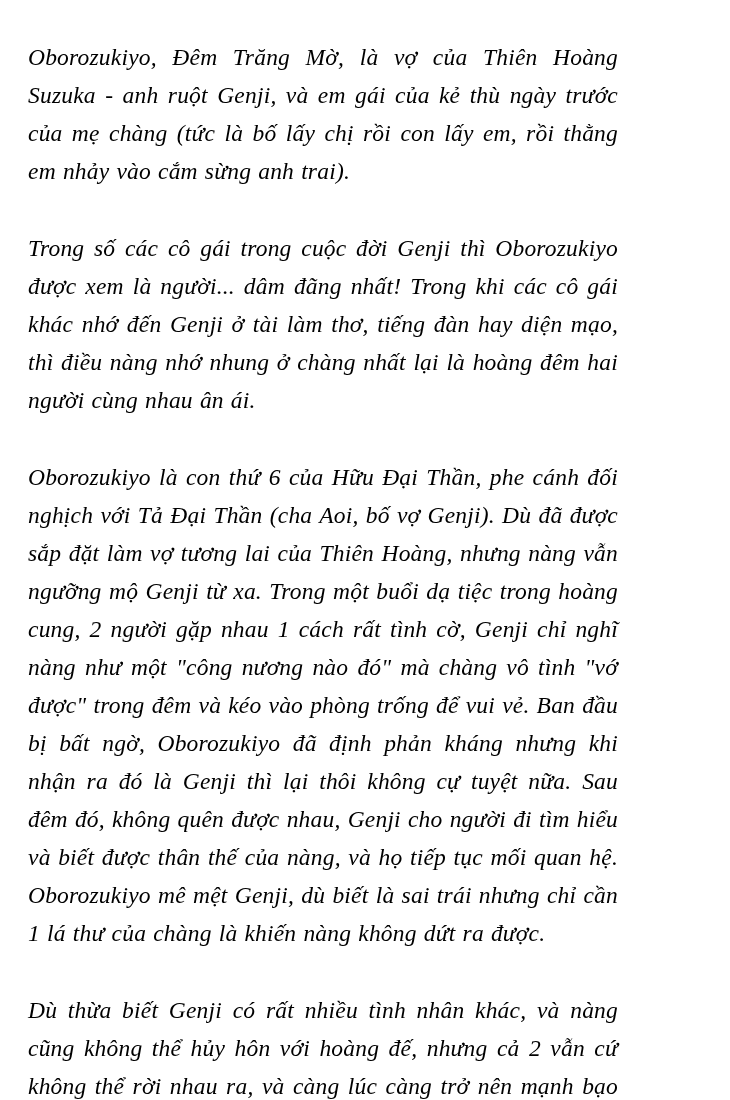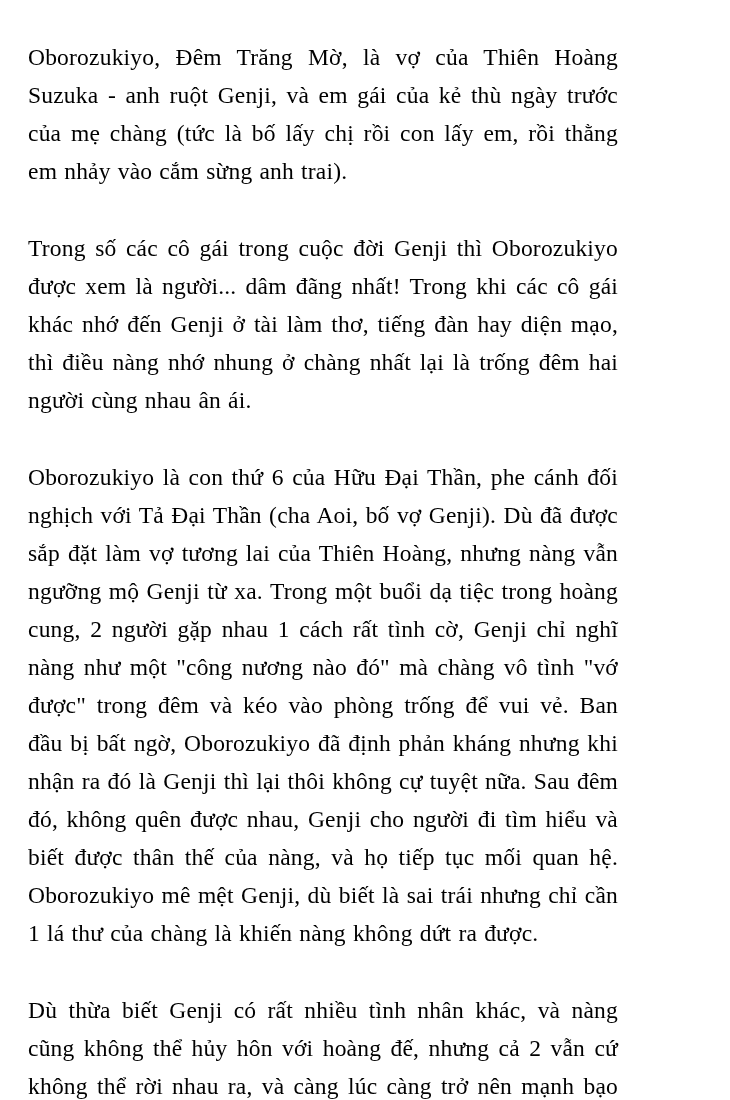--- a/index.html
+++ b/index.html
@@ -7,33 +7,34 @@
     padding: 0;
     background: #ffffff;
   }
   .page {
     width: 644px;
     height: 1100px;
     box-sizing: border-box;
     background: #ffffff;
     padding: 38px 26px 0 28px;
     overflow: hidden;
+    font-style: italic;
   }
   .page p {
     font-family: "Liberation Serif", "DejaVu Serif", serif;
     font-size: 23.5px;
     line-height: 38px;
     color: #000000;
     text-align: justify;
     margin: 0 0 39px 0;
     letter-spacing: 0.2px;
     word-spacing: 1px;
   }
 </style>
 </head>
 <body>
 
 <div class="page">
   <p>Oborozukiyo, Đêm Trăng Mờ, là vợ của Thiên Hoàng Suzuka - anh ruột Genji, và em gái của kẻ thù ngày trước của mẹ chàng (tức là bố lấy chị rồi con lấy em, rồi thằng em nhảy vào cắm sừng anh trai).</p>
-  <p>Trong số các cô gái trong cuộc đời Genji thì Oborozukiyo được xem là người... dâm đãng nhất! Trong khi các cô gái khác nhớ đến Genji ở tài làm thơ, tiếng đàn hay diện mạo, thì điều nàng nhớ nhung ở chàng nhất lại là trống đêm hai người cùng nhau ân ái.</p>
+  <p>Trong số các cô gái trong cuộc đời Genji thì Oborozukiyo được xem là người... dâm đãng nhất! Trong khi các cô gái khác nhớ đến Genji ở tài làm thơ, tiếng đàn hay diện mạo, thì điều nàng nhớ nhung ở chàng nhất lại là hoàng đêm hai người cùng nhau ân ái.</p>
   <p>Oborozukiyo là con thứ 6 của Hữu Đại Thần, phe cánh đối nghịch với Tả Đại Thần (cha Aoi, bố vợ Genji). Dù đã được sắp đặt làm vợ tương lai của Thiên Hoàng, nhưng nàng vẫn ngưỡng mộ Genji từ xa. Trong một buổi dạ tiệc trong hoàng cung, 2 người gặp nhau 1 cách rất tình cờ, Genji chỉ nghĩ nàng như một "công nương nào đó" mà chàng vô tình "vớ được" trong đêm và kéo vào phòng trống để vui vẻ. Ban đầu bị bất ngờ, Oborozukiyo đã định phản kháng nhưng khi nhận ra đó là Genji thì lại thôi không cự tuyệt nữa. Sau đêm đó, không quên được nhau, Genji cho người đi tìm hiểu và biết được thân thế của nàng, và họ tiếp tục mối quan hệ. Oborozukiyo mê mệt Genji, dù biết là sai trái nhưng chỉ cần 1 lá thư của chàng là khiến nàng không dứt ra được.</p>
   <p>Dù thừa biết Genji có rất nhiều tình nhân khác, và nàng cũng không thể hủy hôn với hoàng đế, nhưng cả 2 vẫn cứ không thể rời nhau ra, và càng lúc càng trở nên mạnh bạo đến mức dan díu ngay trong nhà nàng, rồi cuối cùng cũng bị bắt gặp. Cha nàng đã tính đến việc cho 2 người kết hôn (lúc này chính thất của chàng là Aoi đã chết), nhưng chị nàng vì mối thù xưa với mẹ chàng nên đã phản đối đến cùng. Vụ việc vỡ lở, nhưng nhờ hoàng huynh bao dung nên Genji chỉ bị đi đày (thực ra là đi khỏi kinh thành thôi chứ sống vẫn thoải mái lắm), còn Oborozukiyo vẫn kết hôn với Thiên hoàng. Hai người không có dịp nối lại tình xưa, sau khi Thiên hoàng nhường ngôi, Genji trở về nắm quyền thì nàng đã theo chồng đi tu, không gặp lại chàng lần nào nữa và sống an phận đến cuối đời.</p>
 </div>
 
 </body></html>

